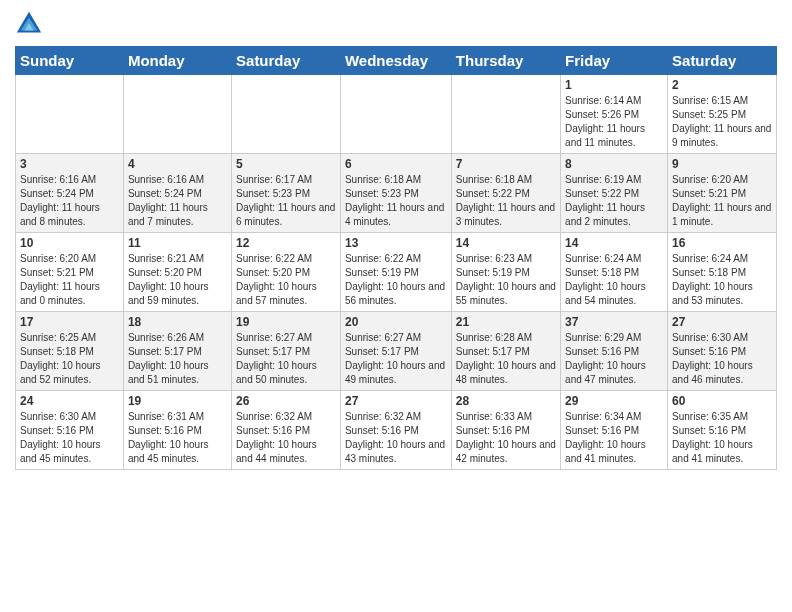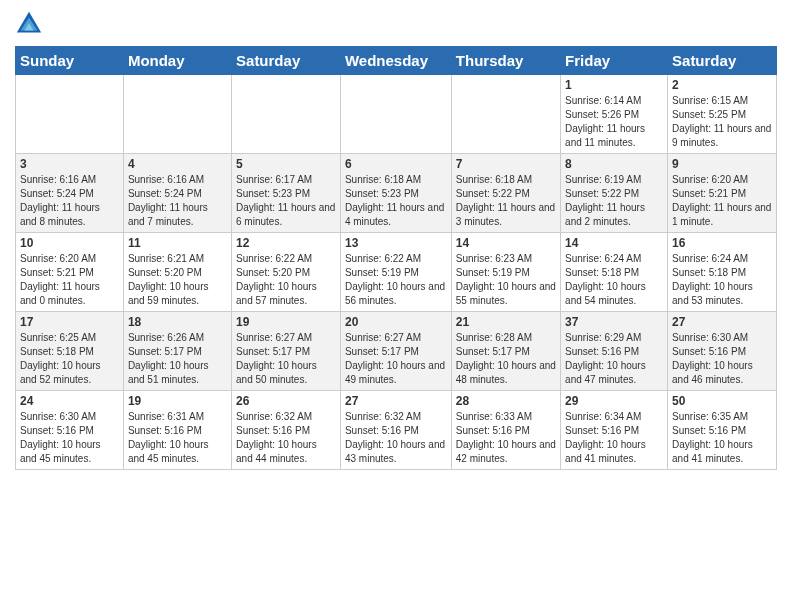--- a/index.html
+++ b/index.html
@@ -201,19 +201,19 @@
           </td>
           <td>
             <span class="day-num">28</span>
             <div class="day-info">Sunrise: 6:33 AM<br>Sunset: 5:16 PM<br>Daylight: 10 hours and 42 minutes.</div>
           </td>
           <td>
             <span class="day-num">29</span>
             <div class="day-info">Sunrise: 6:34 AM<br>Sunset: 5:16 PM<br>Daylight: 10 hours and 41 minutes.</div>
           </td>
           <td>
-            <span class="day-num">50</span>
+            <span class="day-num">60</span>
             <div class="day-info">Sunrise: 6:35 AM<br>Sunset: 5:16 PM<br>Daylight: 10 hours and 41 minutes.</div>
           </td>
         </tr>
       </tbody>
   </table>
 </div>
 
 </body></html>

